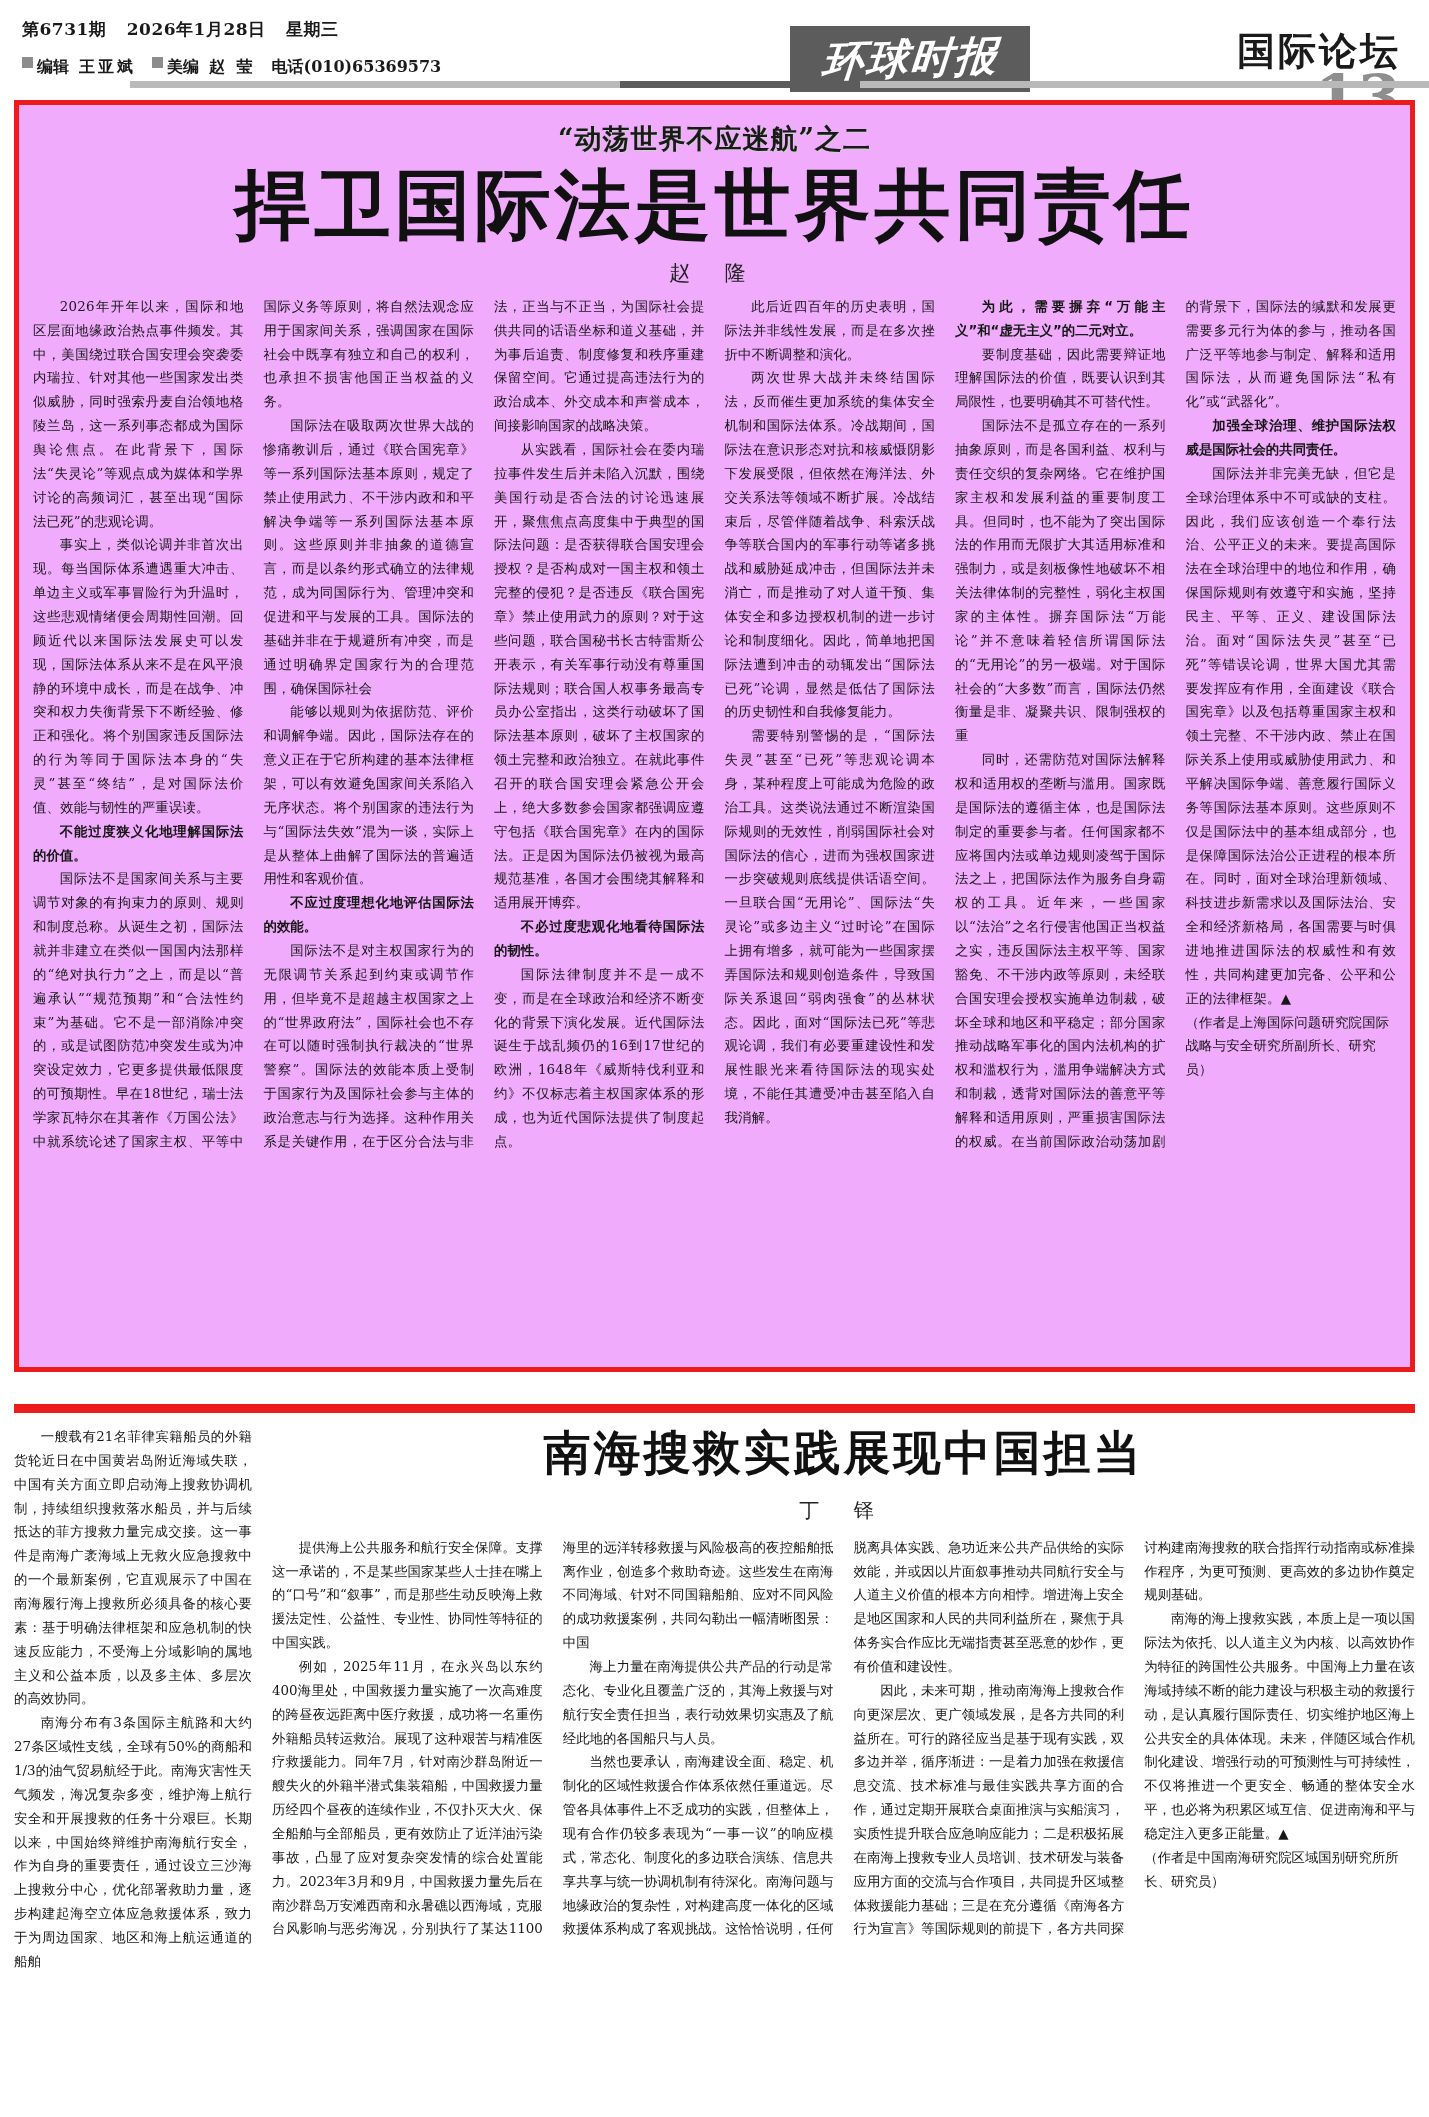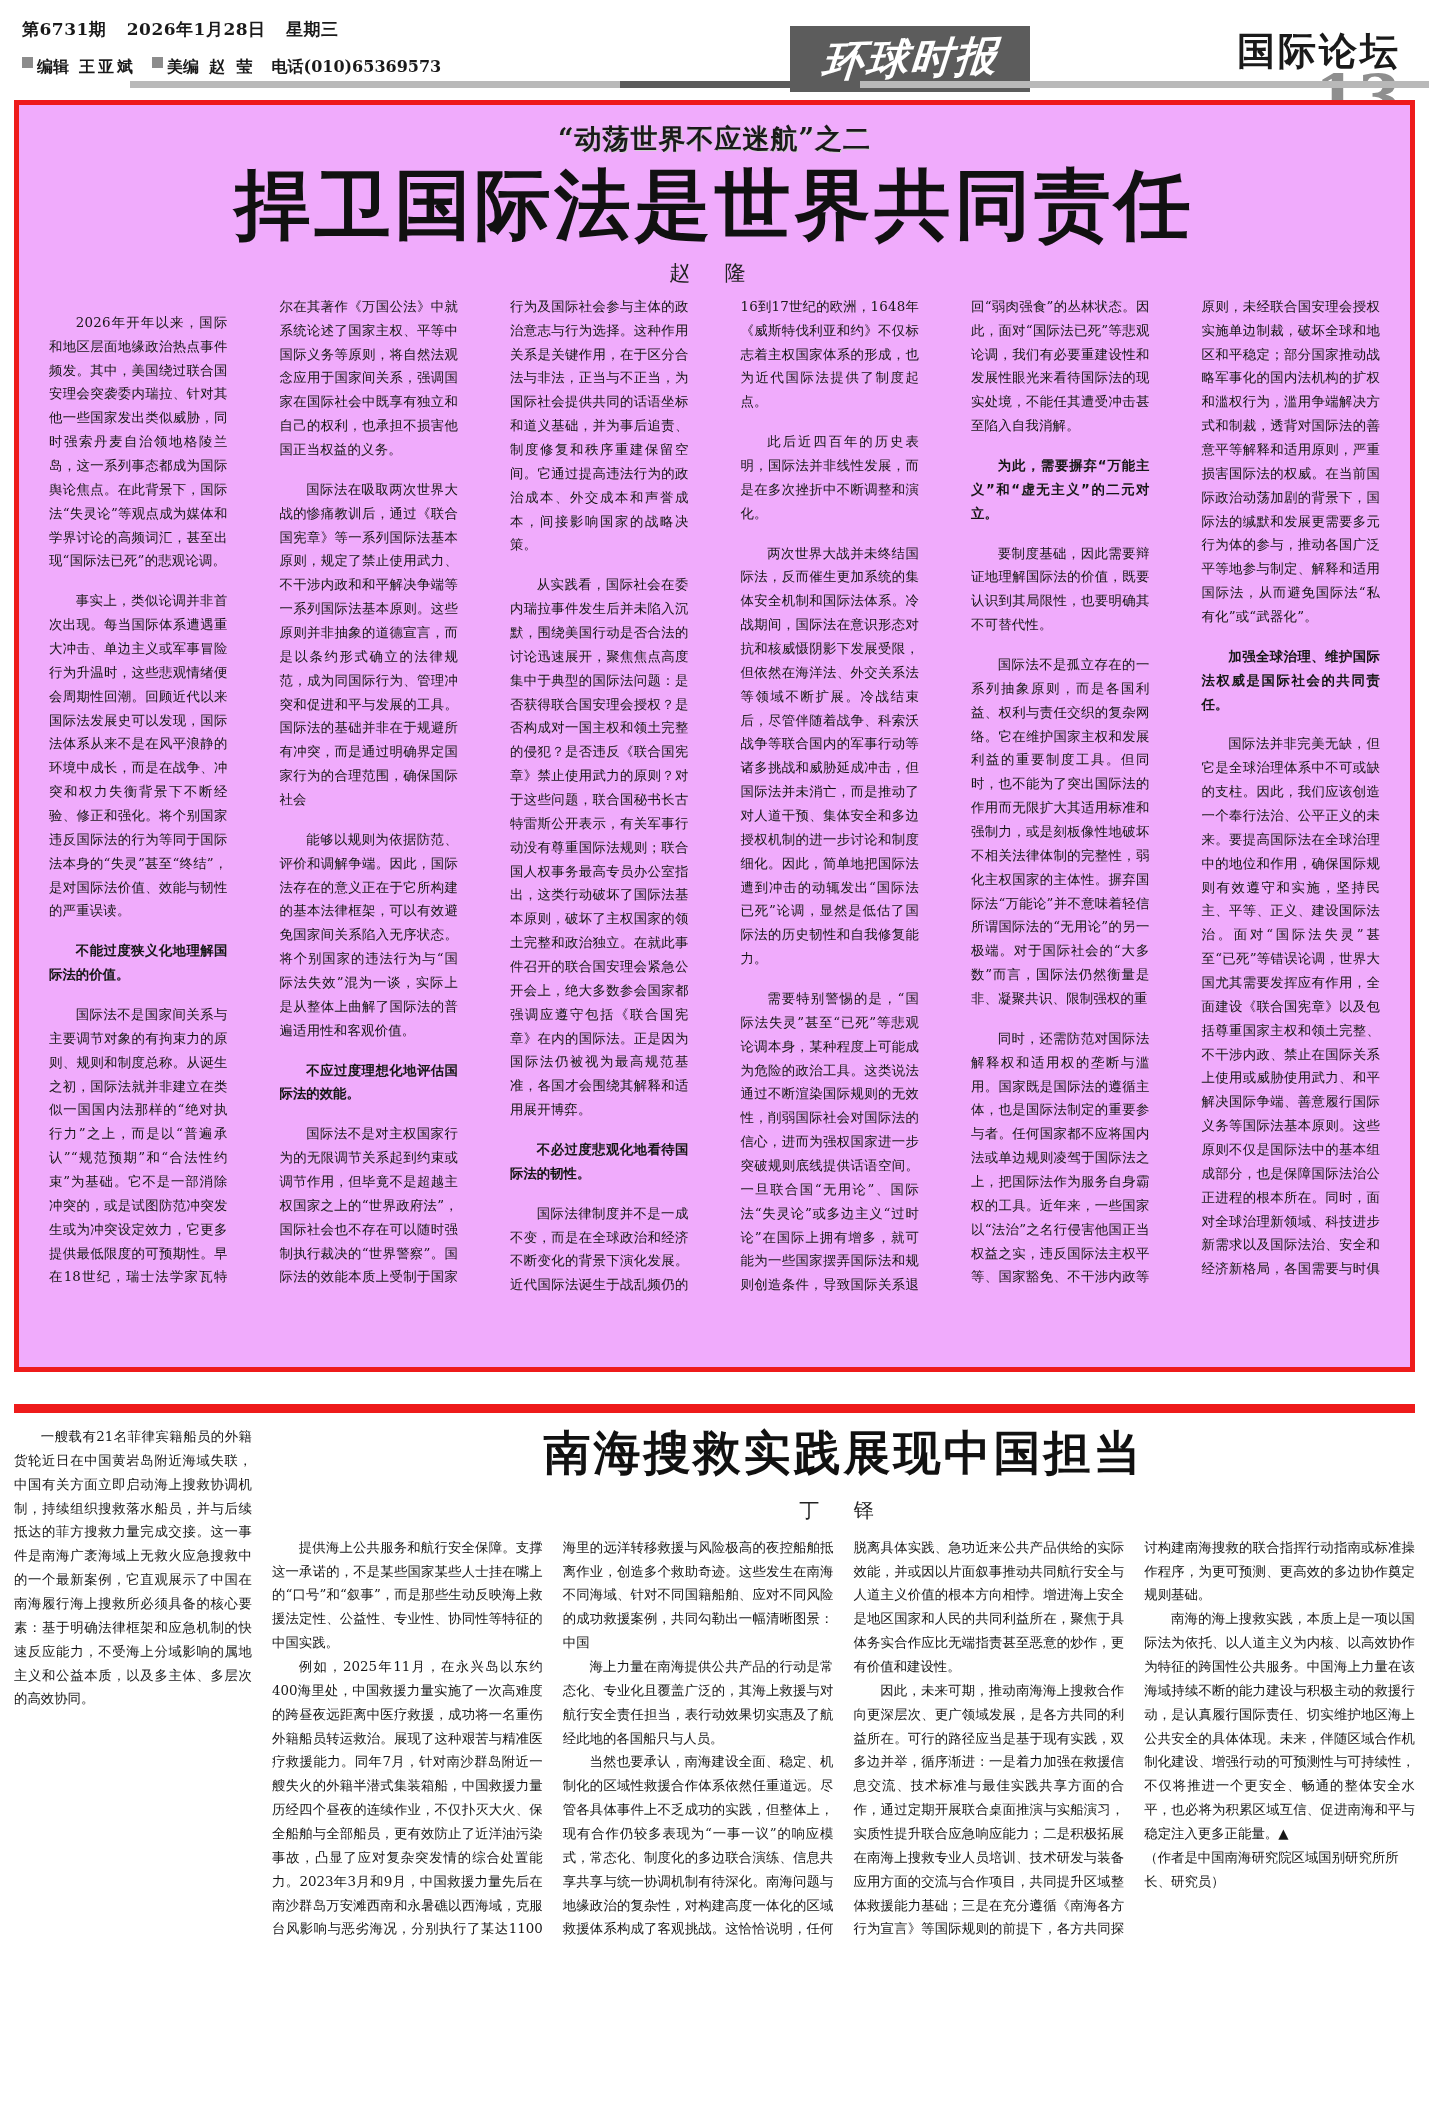--- a/index.html
+++ b/index.html
@@ -153,21 +153,21 @@
     column-rule: none;
     height: 1008px;
     font-family: "DejaVu Serif", serif;
     font-size: 13.4px;
     line-height: 1.78;
     text-align: justify;
     text-justify: inter-character;
     letter-spacing: 0.2px;
     color: #161616;
   }
-  .cols1 p { margin: 16px; text-indent: 2em; }
+  .cols1 p { margin: 0; text-indent: 2em; }
   .cols1 p.b { font-weight: bold; font-family: "DejaVu Sans", sans-serif; letter-spacing: 0; }
   .cols1 p.attr { text-indent: 0; text-align: left; }
 
   
   .lower {
     position: absolute;
     left: 14px; top: 1404px;
     width: 1401px; height: 712px;
   }
   .red-rule {
@@ -290,20 +290,21 @@
       <p>国际法并非完美无缺，但它是全球治理体系中不可或缺的支柱。因此，我们应该创造一个奉行法治、公平正义的未来。要提高国际法在全球治理中的地位和作用，确保国际规则有效遵守和实施，坚持民主、平等、正义、建设国际法治。面对“国际法失灵”甚至“已死”等错误论调，世界大国尤其需要发挥应有作用，全面建设《联合国宪章》以及包括尊重国家主权和领土完整、不干涉内政、禁止在国际关系上使用或威胁使用武力、和平解决国际争端、善意履行国际义务等国际法基本原则。这些原则不仅是国际法中的基本组成部分，也是保障国际法治公正进程的根本所在。同时，面对全球治理新领域、科技进步新需求以及国际法治、安全和经济新格局，各国需要与时俱进地推进国际法的权威性和有效性，共同构建更加完备、公平和公正的法律框架。▲</p>
       <p class="attr">（作者是上海国际问题研究院国际战略与安全研究所副所长、研究员）</p>
     </div>
 </div>
 
 <div class="lower">
   <div class="red-rule"></div>
   <div class="lower-grid">
     <div class="lower-left" id="a2-lead">
         <p>一艘载有21名菲律宾籍船员的外籍货轮近日在中国黄岩岛附近海域失联，中国有关方面立即启动海上搜救协调机制，持续组织搜救落水船员，并与后续抵达的菲方搜救力量完成交接。这一事件是南海广袤海域上无救火应急搜救中的一个最新案例，它直观展示了中国在南海履行海上搜救所必须具备的核心要素：基于明确法律框架和应急机制的快速反应能力，不受海上分域影响的属地主义和公益本质，以及多主体、多层次的高效协同。</p>
+        <p>南海分布有3条国际主航路和大约27条区域性支线，全球有50%的商船和1/3的油气贸易航经于此。南海灾害性天气频发，海况复杂多变，维护海上航行安全和开展搜救的任务十分艰巨。长期以来，中国始终辩维护南海航行安全，作为自身的重要责任，通过设立三沙海上搜救分中心，优化部署救助力量，逐步构建起海空立体应急救援体系，致力于为周边国家、地区和海上航运通道的船舶</p>
       </div>
     <div class="lower-right">
       <div class="headline2">南海搜救实践展现中国担当</div>
       <div class="byline2">丁 铎</div>
       <div class="cols2" id="a2-cols">
           <p>提供海上公共服务和航行安全保障。支撑这一承诺的，不是某些国家某些人士挂在嘴上的“口号”和“叙事”，而是那些生动反映海上救援法定性、公益性、专业性、协同性等特征的中国实践。</p>
           <p>例如，2025年11月，在永兴岛以东约400海里处，中国救援力量实施了一次高难度的跨昼夜远距离中医疗救援，成功将一名重伤外籍船员转运救治。展现了这种艰苦与精准医疗救援能力。同年7月，针对南沙群岛附近一艘失火的外籍半潜式集装箱船，中国救援力量历经四个昼夜的连续作业，不仅扑灭大火、保全船舶与全部船员，更有效防止了近洋油污染事故，凸显了应对复杂突发情的综合处置能力。2023年3月和9月，中国救援力量先后在南沙群岛万安滩西南和永暑礁以西海域，克服台风影响与恶劣海况，分别执行了某达1100海里的远洋转移救援与风险极高的夜控船舶抵离作业，创造多个救助奇迹。这些发生在南海不同海域、针对不同国籍船舶、应对不同风险的成功救援案例，共同勾勒出一幅清晰图景：中国</p>
           <p>海上力量在南海提供公共产品的行动是常态化、专业化且覆盖广泛的，其海上救援与对航行安全责任担当，表行动效果切实惠及了航经此地的各国船只与人员。</p>
           <p>当然也要承认，南海建设全面、稳定、机制化的区域性救援合作体系依然任重道远。尽管各具体事件上不乏成功的实践，但整体上，现有合作仍较多表现为“一事一议”的响应模式，常态化、制度化的多边联合演练、信息共享共享与统一协调机制有待深化。南海问题与地缘政治的复杂性，对构建高度一体化的区域救援体系构成了客观挑战。这恰恰说明，任何脱离具体实践、急功近来公共产品供给的实际效能，并或因以片面叙事推动共同航行安全与人道主义价值的根本方向相悖。增进海上安全是地区国家和人民的共同利益所在，聚焦于具体务实合作应比无端指责甚至恶意的炒作，更有价值和建设性。</p>
           <p>因此，未来可期，推动南海海上搜救合作向更深层次、更广领域发展，是各方共同的利益所在。可行的路径应当是基于现有实践，双多边并举，循序渐进：一是着力加强在救援信息交流、技术标准与最佳实践共享方面的合作，通过定期开展联合桌面推演与实船演习，实质性提升联合应急响应能力；二是积极拓展在南海上搜救专业人员培训、技术研发与装备应用方面的交流与合作项目，共同提升区域整体救援能力基础；三是在充分遵循《南海各方行为宣言》等国际规则的前提下，各方共同探讨构建南海搜救的联合指挥行动指南或标准操作程序，为更可预测、更高效的多边协作奠定规则基础。</p>

